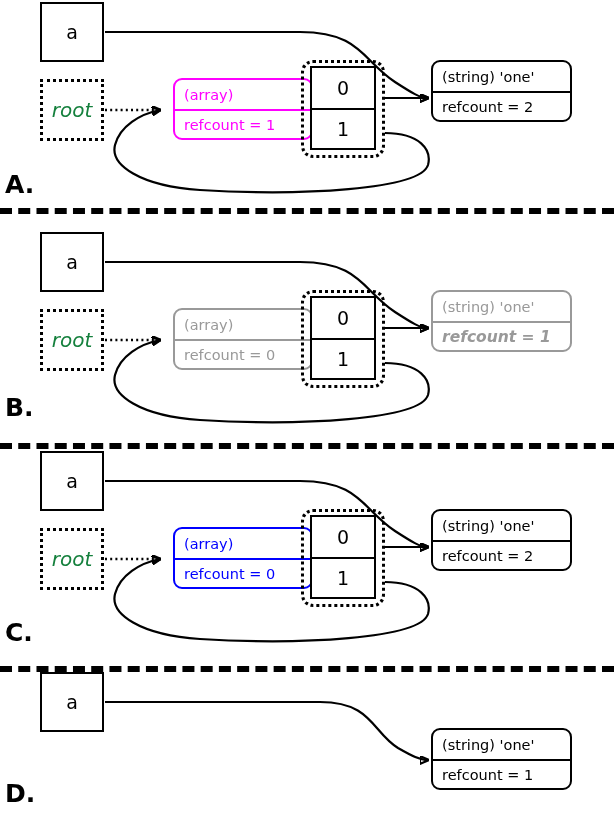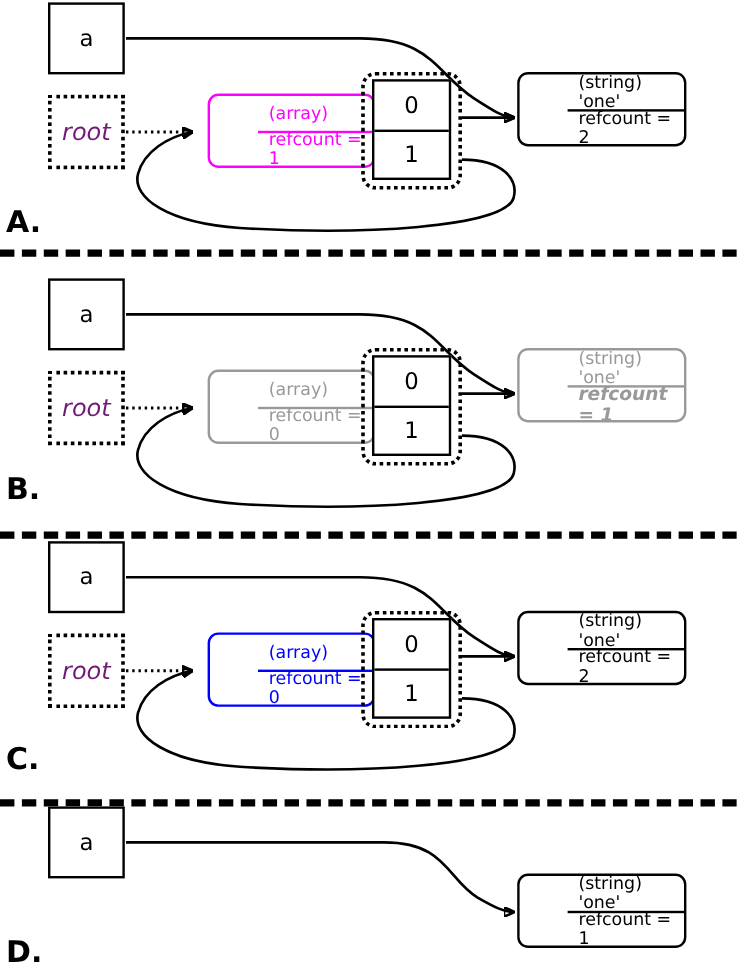--- a/index.html
+++ b/index.html
@@ -19,25 +19,25 @@
        color:#000;line-height:1;font-family:"DejaVu Sans","Liberation Sans",sans-serif;}
 
   
   .var-box{position:absolute;border:2.5px solid #000;background:#fff;
        display:flex;align-items:center;justify-content:center;
        font-size:19px;color:#000;box-sizing:border-box;}
 
   
   .root-box{position:absolute;border:3px dotted #000;background:#fff;
        display:flex;align-items:center;justify-content:center;
-       font-size:20px;font-style:italic;color:#701a75;box-sizing:border-box;}
+       font-size:20px;font-style:italic;color:#15803d;box-sizing:border-box;}
 
   
   .zval{position:absolute;box-sizing:border-box;border:2.5px solid #000;
-       border-radius:9px;background:#fff;overflow:hidden;padding-left:40px;}
+       border-radius:9px;background:#fff;overflow:hidden;}
   .zval .type,.zval .rc{display:flex;align-items:center;
        padding-left:9px;font-size:14.5px;color:#000;box-sizing:border-box;}
   .zval .type{height:50%;}
   .zval .rc{height:50%;border-top:2.5px solid #000;}
 
   .zval.magenta{border-color:#ff00ff;}
   .zval.magenta .type,.zval.magenta .rc{color:#ff00ff;}
   .zval.magenta .rc{border-top-color:#ff00ff;}
 
   .zval.blue{border-color:#0000ff;}

